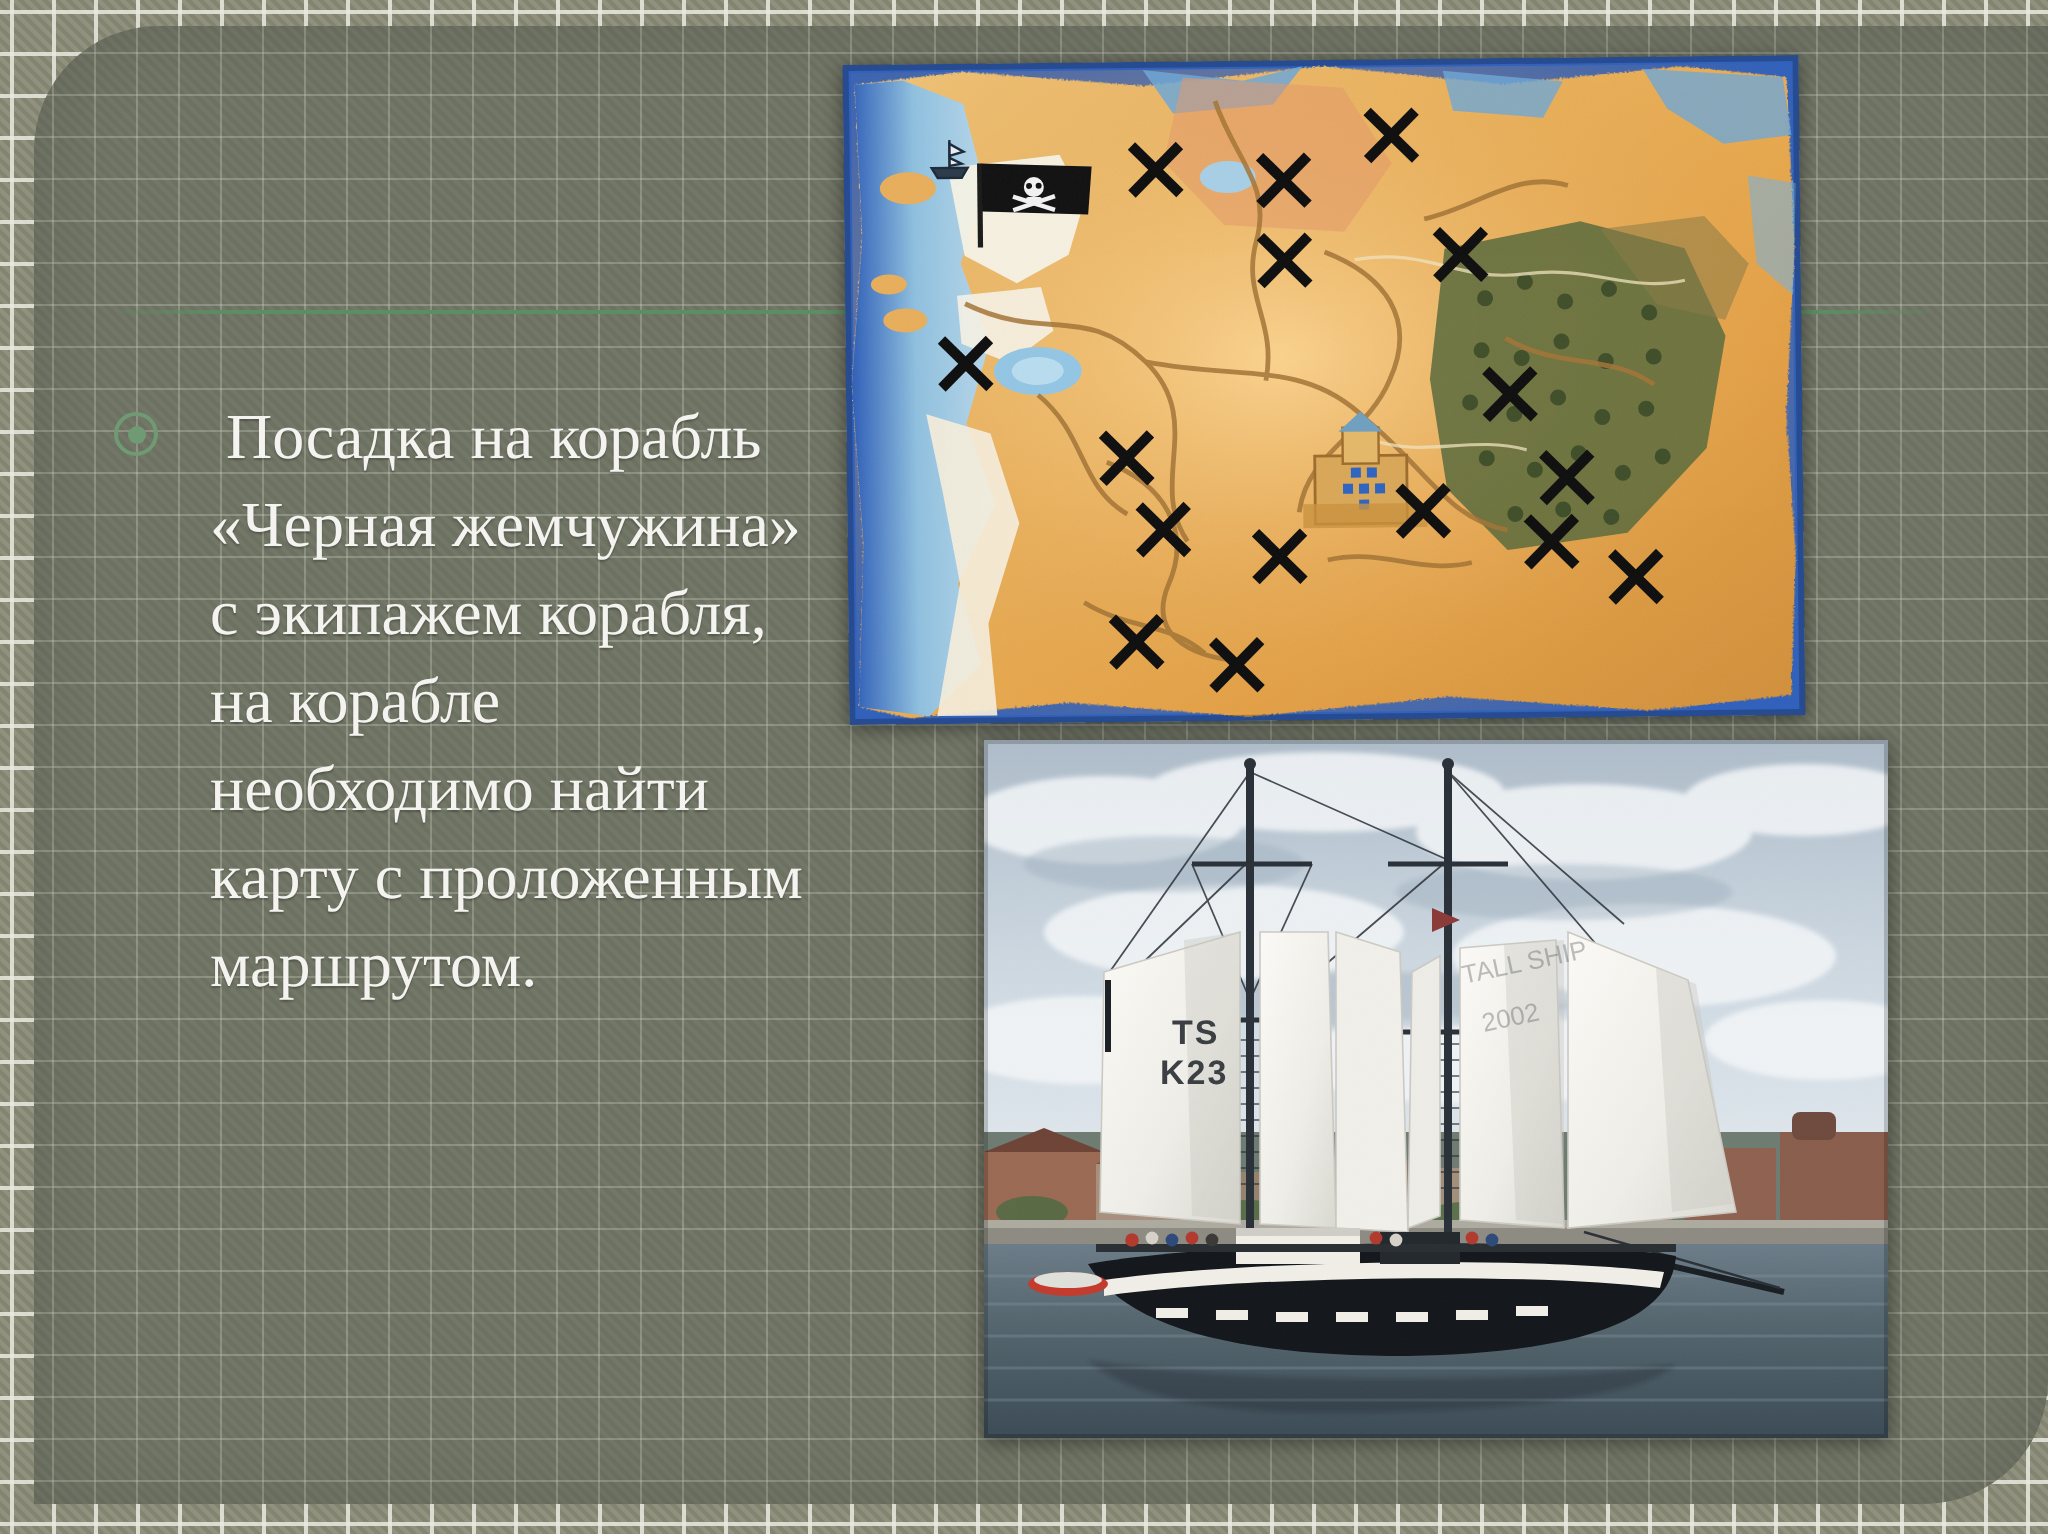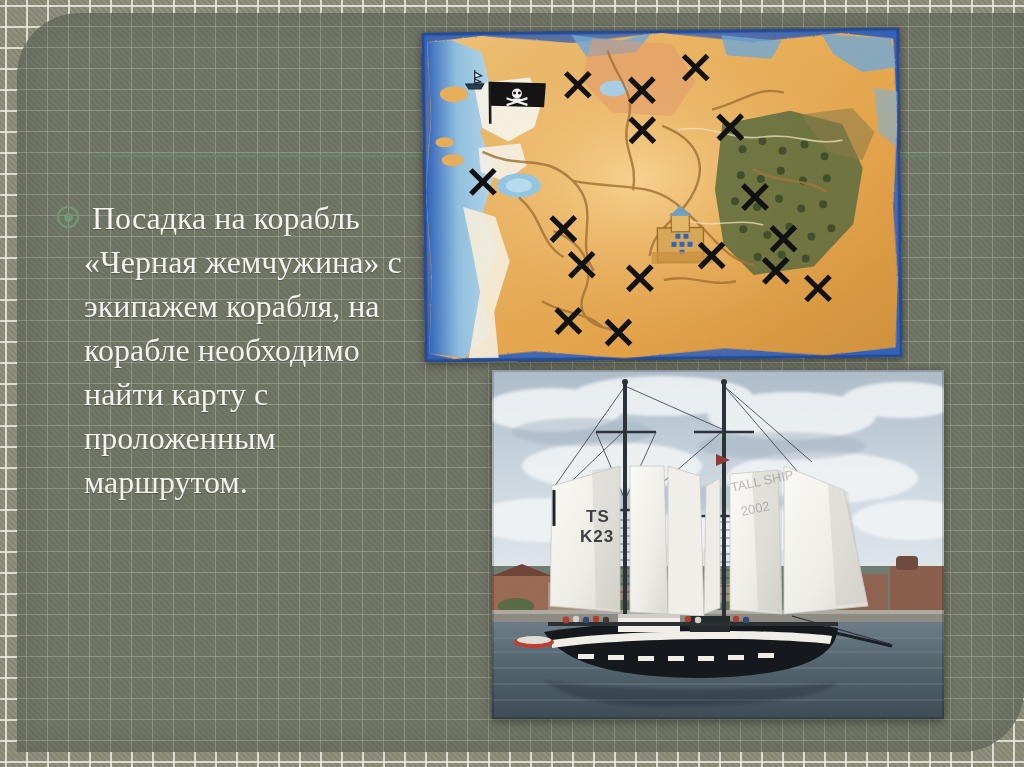--- a/index.html
+++ b/index.html
@@ -56,20 +56,21 @@
   }
 
   
   .body-block {
     position: absolute;
     left: 57px;
     top: 196px;
     width: 360px;
     display: flex;
     align-items: flex-start;
+    gap: 21px;
   }
   .bullet-icon {
     flex: 0 0 auto;
     width: 22px;
     height: 22px;
     margin-top: 10px;
     margin-right: 5px;
     border-radius: 50%;
     border: 2px solid #6f9a74;
     box-sizing: border-box;

